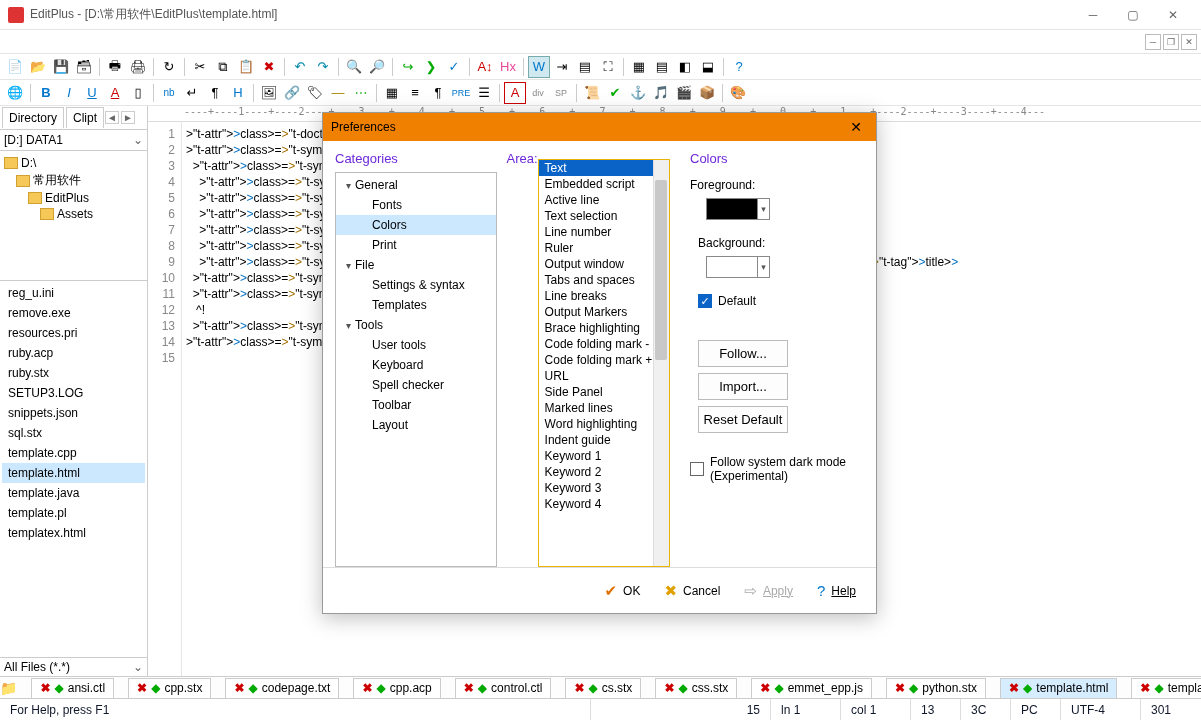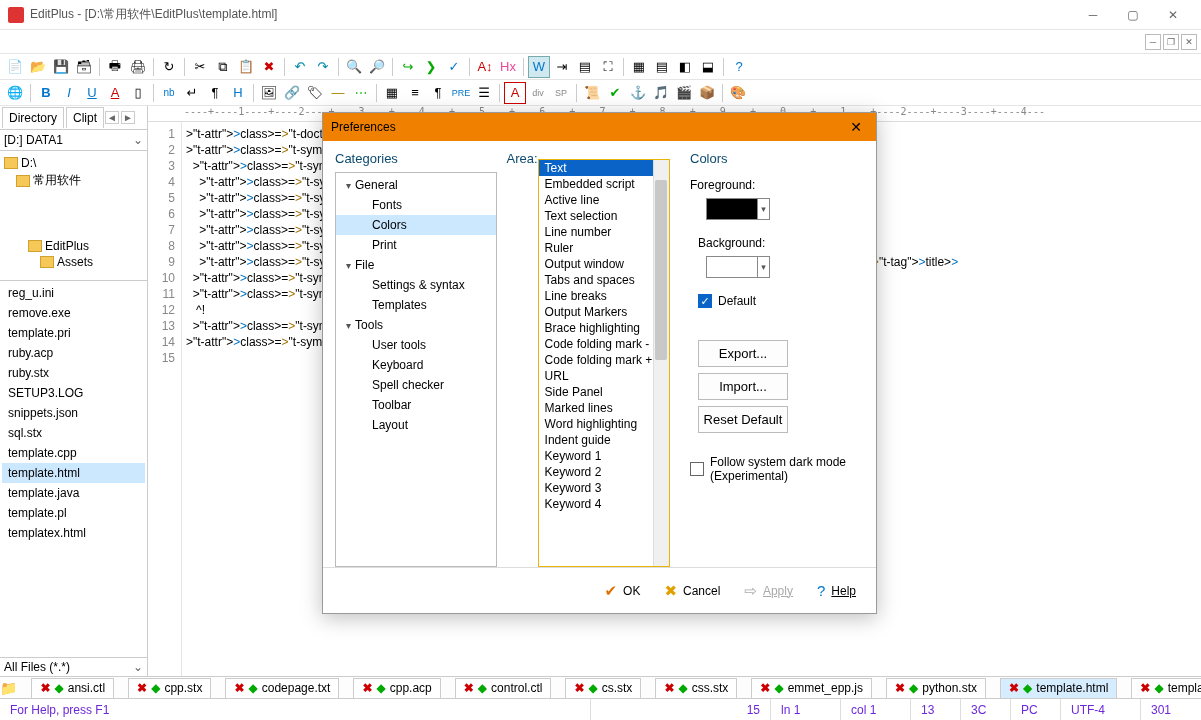--- a/index.html
+++ b/index.html
@@ -45,21 +45,21 @@
 .gutter { width: 34px; color: #888; text-align: right; padding: 4px 6px 0 0; border-right: 1px solid #e5e5e5; }
 .codelines { padding: 4px 0 0 4px; white-space: pre; } .t-str{color:#a07000;} .t-sym{color:#0070c0;}
 
 
 .dialog { position: absolute; left: 322px; top: 112px; width: 555px; height: 502px; background: #fff; border: 1px solid #999; box-shadow: 0 4px 20px rgba(0,0,0,.25); display: flex; flex-direction: column; }
 .dlg-title { height: 28px; background: #f08000; color: #000; display: flex; align-items: center; padding: 0 8px; font-size: 13px; }
 .dlg-title .spacer { flex: 1; }
 .dlg-title .close { width: 24px; height: 20px; display:flex; align-items:center; justify-content:center; font-size: 14px; cursor: default;}
 .dlg-body { flex: 1; padding: 10px 12px 0 12px; display: flex; gap: 10px; }
 .dlg-left { width: 168px; display: flex; flex-direction: column; }
-.dlg-label { font-size: 13px; margin-bottom: 6px; color:#0c4a6e;}
+.dlg-label { font-size: 13px; margin-bottom: 6px; color:#6d28d9;}
 .catlist { flex: 1; border: 1px solid #bbb; overflow: auto; padding: 2px 0; font-size:13px;}
 .catlist .cat { padding: 3px 8px 3px 10px; display:flex; align-items:center; gap:4px;}
 .catlist .cat.child { padding-left: 36px; }
 .catlist .cat.selected { background: #cce8ff; }
 .catlist .caret{ font-size:10px; color:#555;}
 .dlg-mid { width: 170px; display: flex; flex-direction: row; }
 .arealist { flex: 1; border: 1px solid #eab308; overflow: auto; position:relative; font-size:13px;margin-top:8px;}
 .arealist .scrollbar{position:absolute; right:0; top:0; width:16px; height:100%; background:#f0f0f0; border-left:1px solid #ddd;}
 .arealist .thumb{position:absolute; right:2px; top:20px; width:12px; height:180px; background:#c8c8c8; border-radius:2px;}
 .arealist .item { padding: 1px 6px; }
@@ -80,21 +80,21 @@
 
 
 .bottomtabs { height: 22px; display: flex; align-items: center; border-top: 1px solid #ccc; background:#fdfdfd; overflow:hidden;}
 .bottomtabs .btab { display: flex; align-items: center; gap: 4px; padding: 0 8px; height: 20px; border: 1px solid #ccc; border-bottom: none; margin-left: 14px; font-size: 12px; background:#fff;}
 .bottomtabs .btab.active { background: #d6ecff; }
 .bottomtabs .x { color:#c00; font-size:12px; font-weight:bold;}
 .bottomtabs .dot{color:#0a0;}
 .bottomtabs .home{width:22px; text-align:center; color:#d0a030; font-size:14px;}
 
 
-.statusbar { height: 22px; display: flex; align-items: flex-end; border-top: 1px solid #ccc; font-size: 12px; color:#6d28d9;}
+.statusbar { height: 22px; display: flex; align-items: flex-end; border-top: 1px solid #ccc; font-size: 12px; color:#0f172a;}
 .statusbar .cell { padding: 0 10px; border-right: 1px solid #ddd; height:100%; display:flex; align-items:center;}
 .statusbar .cell.grow{flex:1;}
 </style>
 </head>
 <body>
 
 <div class="titlebar">
   <div class="logo"></div>
   <div class="title">EditPlus - [D:\常用软件\EditPlus\template.html]</div>
   <div class="winbtn">─</div>
@@ -205,33 +205,33 @@
     </div>
     <div class="lp-tree" id="lp-tree">
         <div class="node" style="padding-left: 2px;">
           <span class="folder-icon"></span>
           <span>D:\</span>
         </div>
         <div class="node" style="padding-left: 14px;">
           <span class="folder-icon"></span>
           <span>常用软件</span>
         </div>
-        <div class="node" style="padding-left: 26px; margin-top: 48px;">
+        <div class="node" style="padding-left: 26px;">
           <span class="folder-icon"></span>
           <span>EditPlus</span>
         </div>
         <div class="node" style="padding-left: 38px;">
           <span class="folder-icon"></span>
           <span>Assets</span>
         </div>
       </div>
     <div class="lp-files" id="lp-files">
         <div class="file">reg_u.ini</div>
         <div class="file">remove.exe</div>
-        <div class="file">template.pri</div>
+        <div class="file">resources.pri</div>
         <div class="file">ruby.acp</div>
         <div class="file">ruby.stx</div>
         <div class="file">SETUP3.LOG</div>
         <div class="file">snippets.json</div>
         <div class="file">sql.stx</div>
         <div class="file">template.cpp</div>
         <div class="file selected">template.html</div>
         <div class="file">template.java</div>
         <div class="file">template.pl</div>
         <div class="file">templatex.html</div>
@@ -418,21 +418,21 @@
       <div style="margin:10px 0 0 8px">Background:</div>
       <div class="swatchrow" style="margin-left:16px">
         <div class="swatch" id="bgswatch" style="background: rgb(255, 255, 255);"></div>
         <div class="swatch dd">▾</div>
       </div>
       <div class="chkrow" style="margin-left:8px">
         <div class="chk checked">✓</div>
         <span>Default</span>
       </div>
       <div style="height:20px"></div>
-      <div class="dlg-btn" style="margin-left:8px">Export...</div>
+      <div class="dlg-btn" style="margin-left:8px">Follow...</div>
       <div class="dlg-btn" style="margin-left:8px">Import...</div>
       <div class="dlg-btn" style="margin-left:8px">Reset Default</div>
       <div class="chkrow" style="margin:16px 0 0 0">
         <div class="chk"></div>
         <span style="width:150px">Follow system dark mode (Experimental)</span>
       </div>
     </div>
   </div>
   <div class="dlg-footer">
     <div class="fbtn">

